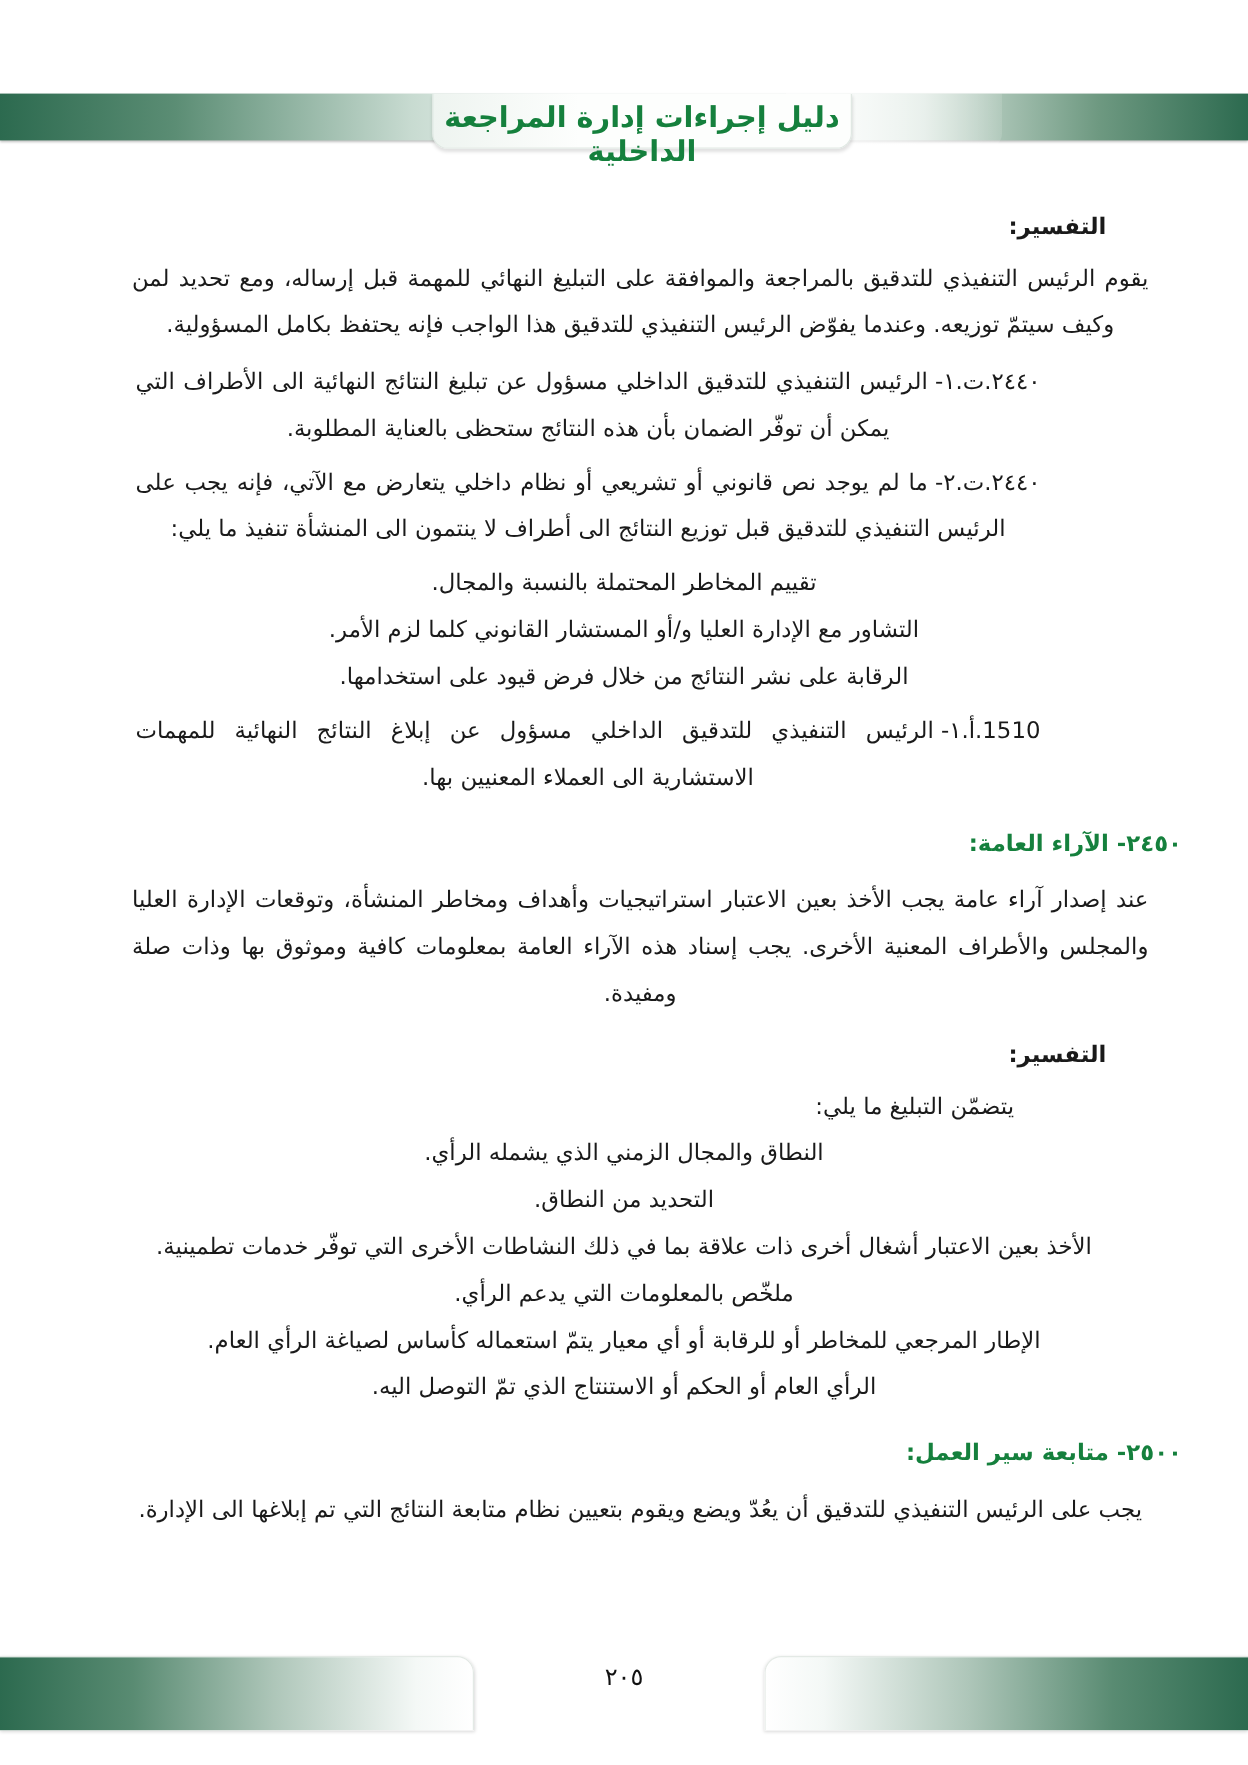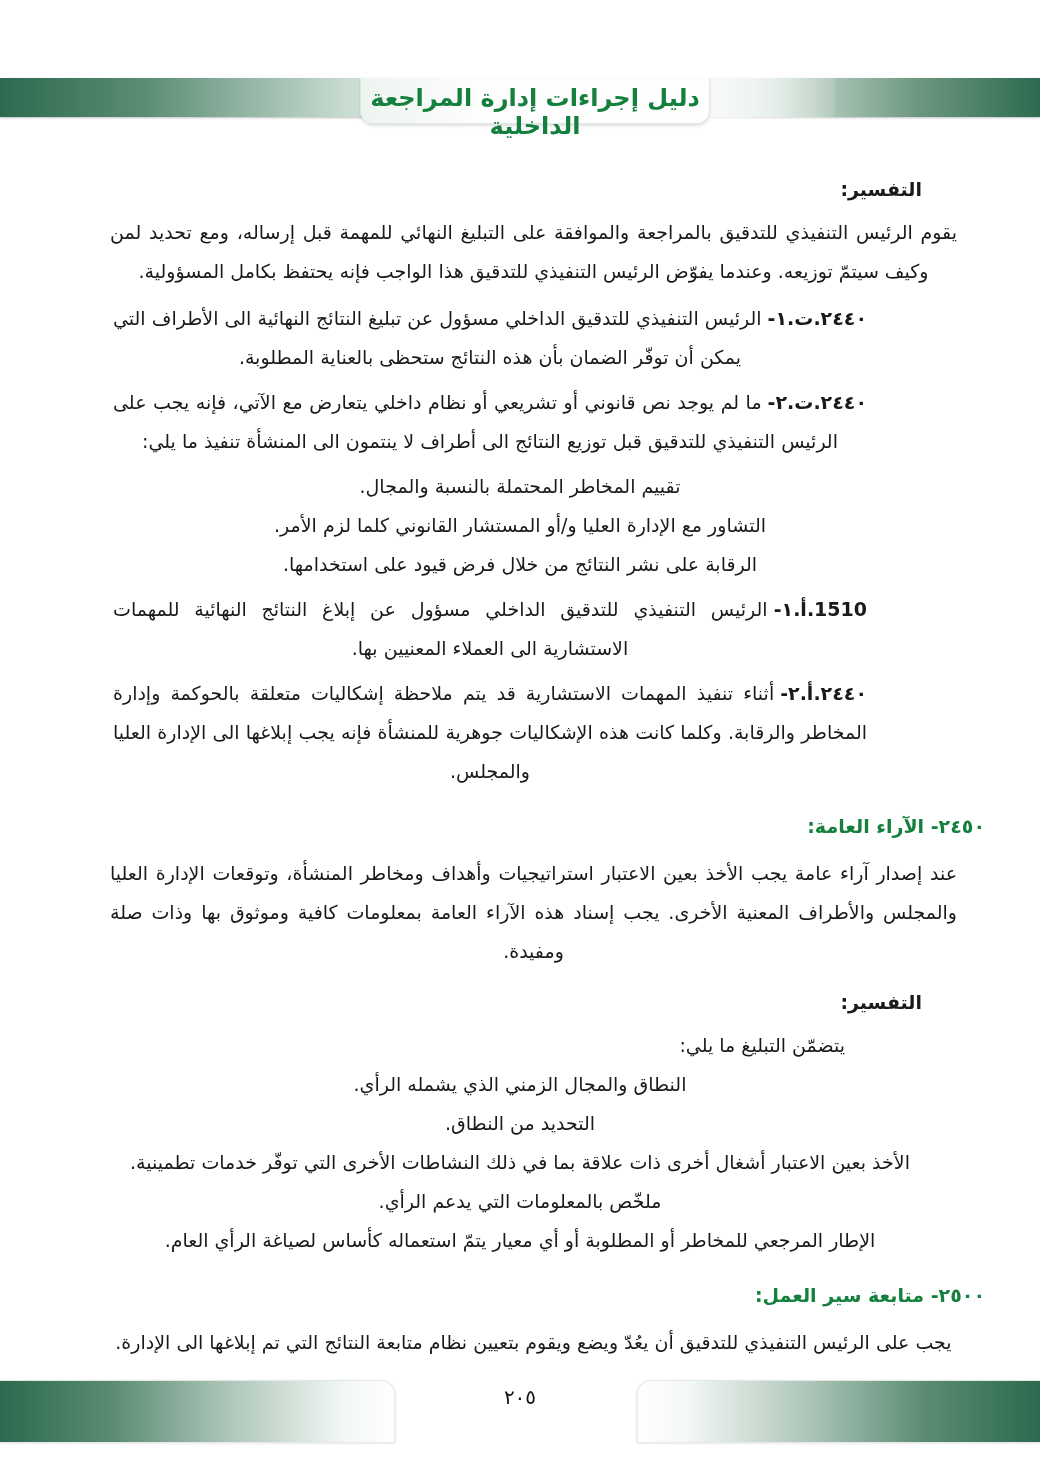--- a/index.html
+++ b/index.html
@@ -33,21 +33,21 @@
     letter-spacing:0;
   }
   
   .content {
     position:absolute; top:158px; right:55px; width:930px;
     font-size:19px; line-height:39px;
   }
   .subheading { font-weight:bold; margin:12px 63px 4px 0; }
   .paragraph  { text-align:justify; text-align-last:center; margin:2px 28px 8px 55px; }
   .numbered   { text-align:justify; text-align-last:center; margin:6px 118px 6px 58px; }
-  .numbered .num { font-weight:bold; margin-left:6px; white-space:nowrap; }
+  .numbered .num { font-weight:normal; margin-left:6px; white-space:nowrap; }
   .subitem    { text-align:center; margin:0 20px 0 20px; }
   .intro-line { margin:2px 140px 0 0; }
   .blue-heading { font-weight:bold; color:#15803d; margin:16px 0 8px 0; }
   
   .footer-bar-left {
     position:absolute; top:1380px; left:0; width:395px; height:62px;
     background:linear-gradient(90deg,#2c6a4f 0%,#598b72 28%,#aec6b9 58%,#f4f8f6 88%,#ffffff 100%);
     border:1px solid #e3e9e5; border-left:none; border-bottom:none;
     border-radius:0 14px 0 0;
     box-shadow:0 1px 3px rgba(0,0,0,0.15);
@@ -81,35 +81,35 @@
   <div class="numbered"><span class="num">٢٤٤٠.ت.١-</span><span>الرئيس التنفيذي للتدقيق الداخلي مسؤول عن تبليغ النتائج النهائية الى الأطراف التي يمكن أن توفّر الضمان بأن هذه النتائج ستحظى بالعناية المطلوبة.</span></div>
 
   <div class="numbered"><span class="num">٢٤٤٠.ت.٢-</span><span>ما لم يوجد نص قانوني أو تشريعي أو نظام داخلي يتعارض مع الآتي، فإنه يجب على الرئيس التنفيذي للتدقيق قبل توزيع النتائج الى أطراف لا ينتمون الى المنشأة تنفيذ ما يلي:</span></div>
 
   <div class="subitem">تقييم المخاطر المحتملة بالنسبة والمجال.</div>
   <div class="subitem">التشاور مع الإدارة العليا و/أو المستشار القانوني كلما لزم الأمر.</div>
   <div class="subitem">الرقابة على نشر النتائج من خلال فرض قيود على استخدامها.</div>
 
   <div class="numbered"><span class="num">1510.أ.١-</span><span>الرئيس التنفيذي للتدقيق الداخلي مسؤول عن إبلاغ النتائج النهائية للمهمات الاستشارية الى العملاء المعنيين بها.</span></div>
 
-  <div class="numbered"><span class="num">٢٤٤٠.أ.٢-</span><span>أثناء تنفيذ المهمات الاستشارية قد يتم ملاحظة إشكاليات متعلقة بالحوكمة وإدارة المخاطر والرقابة. وكلما كانت هذه الإشكاليات جوهرية للمنشأة فإنه يجب إبلاغها الى الإدارة العليا والمجلس.</span></div>
 
   <div class="blue-heading">٢٤٥٠- الآراء العامة:</div>
 
   <div class="paragraph">عند إصدار آراء عامة يجب الأخذ بعين الاعتبار استراتيجيات وأهداف ومخاطر المنشأة، وتوقعات الإدارة العليا والمجلس والأطراف المعنية الأخرى. يجب إسناد هذه الآراء العامة بمعلومات كافية وموثوق بها وذات صلة ومفيدة.</div>
 
   <div class="subheading">التفسير:</div>
 
   <div class="intro-line">يتضمّن التبليغ ما يلي:</div>
 
   <div class="subitem">النطاق والمجال الزمني الذي يشمله الرأي.</div>
   <div class="subitem">التحديد من النطاق.</div>
   <div class="subitem">الأخذ بعين الاعتبار أشغال أخرى ذات علاقة بما في ذلك النشاطات الأخرى التي توفّر خدمات تطمينية.</div>
   <div class="subitem">ملخّص بالمعلومات التي يدعم الرأي.</div>
-  <div class="subitem">الإطار المرجعي للمخاطر أو المطلوبة أو أي معيار يتمّ استعماله كأساس لصياغة الرأي العام.</div>
+  <div class="subitem">الإطار المرجعي للمخاطر أو للرقابة أو أي معيار يتمّ استعماله كأساس لصياغة الرأي العام.</div>
+  <div class="subitem">الرأي العام أو الحكم أو الاستنتاج الذي تمّ التوصل اليه.</div>
 
   <div class="blue-heading">٢٥٠٠- متابعة سير العمل:</div>
 
   <div class="paragraph">يجب على الرئيس التنفيذي للتدقيق أن يعُدّ ويضع ويقوم بتعيين نظام متابعة النتائج التي تم إبلاغها الى الإدارة.</div>
 
 </div>
 
 <div class="footer-bar-left"></div>
 <div class="footer-bar-right"></div>
 <div class="page-number">٢٠٥</div>

